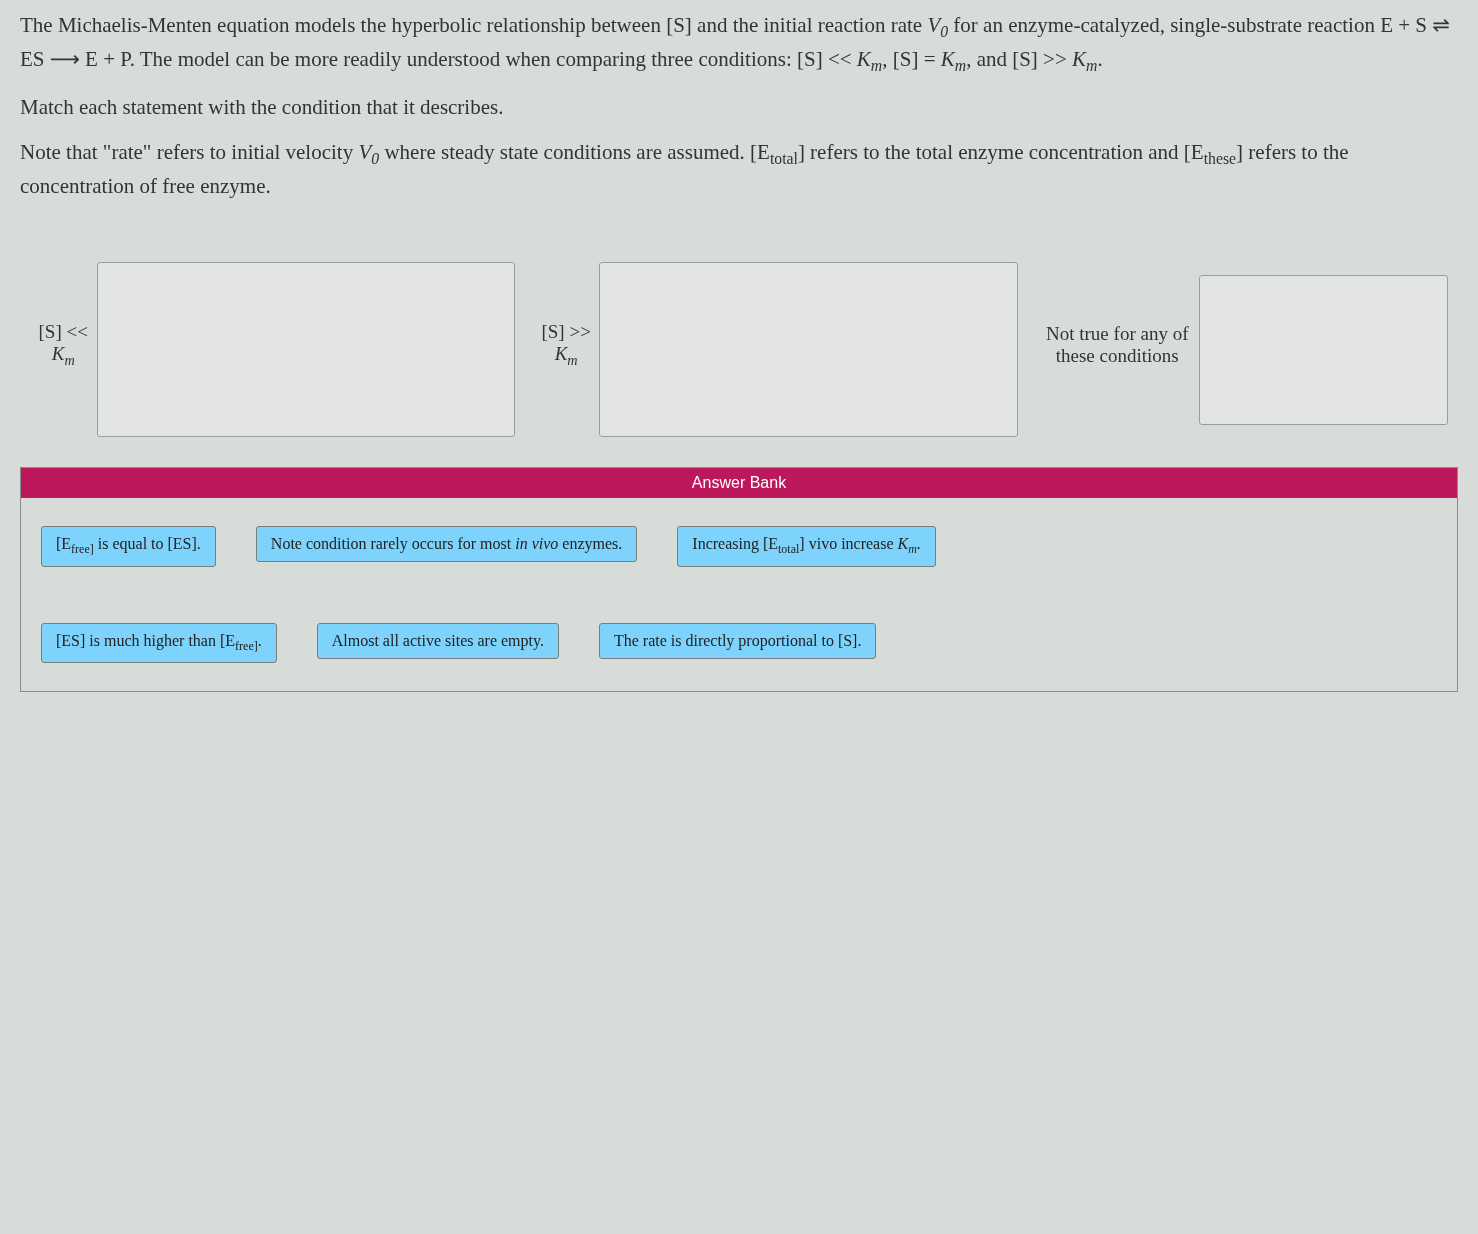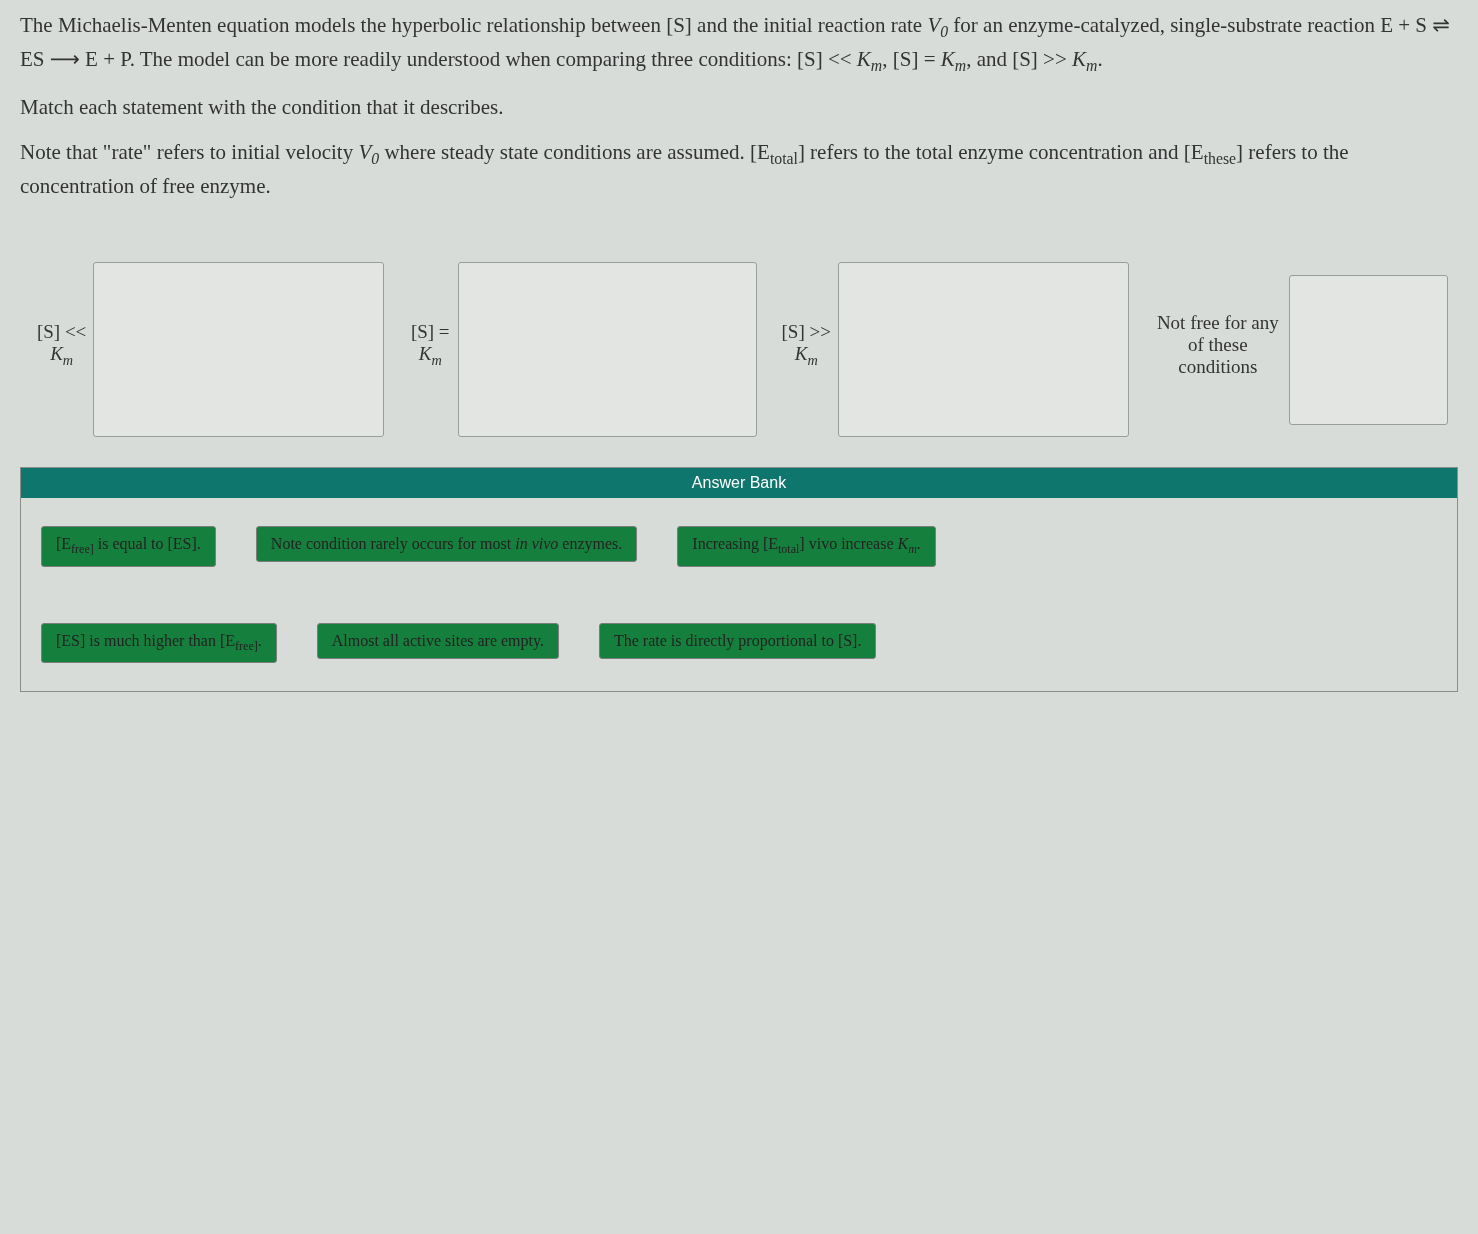--- a/index.html
+++ b/index.html
@@ -49,36 +49,36 @@
       background: #e2e5e2;
       border: 1px solid #9a9d9a;
       border-radius: 3px;
     }
     .drop-zone.narrow { height: 150px; }
     .answer-bank-container {
       border: 1px solid #8a8d8a;
       margin-top: 20px;
     }
     .answer-bank-header {
-      background: #0f766e;
+      background: #be185d;
       color: #fff;
       text-align: center;
       padding: 6px 0;
       font-size: 16px;
       font-family: Arial, sans-serif;
     }
     .answer-bank-body {
       padding: 28px 20px;
       display: flex;
       flex-wrap: wrap;
       gap: 28px 40px;
       align-items: flex-start;
     }
     .answer-tile {
-      background: #15803d;
+      background: #7dd3fc;
       border: 1px solid #7a7d7a;
       border-radius: 3px;
       padding: 8px 14px;
       font-size: 16px;
       color: #222;
       cursor: grab;
       white-space: nowrap;
       font-family: Georgia, serif;
     }
     .row-break { flex-basis: 100%; height: 0; }
@@ -98,32 +98,26 @@
 
 <div class="drop-zones">
   <div class="drop-zone-col">
     <div class="drop-zone-label">
       <span><span>[S] &lt;&lt; </span><span class="km"><span>K</span><sub>m</sub></span></span>
     </div>
     <div class="drop-zone"></div>
   </div>
   <div class="drop-zone-col">
     <div class="drop-zone-label">
-      <span><span>[S] = </span><span class="km"><span>K</span><sub>m</sub></span></span>
-    </div>
-    <div class="drop-zone"></div>
-  </div>
-  <div class="drop-zone-col">
-    <div class="drop-zone-label">
       <span><span>[S] &gt;&gt; </span><span class="km"><span>K</span><sub>m</sub></span></span>
     </div>
     <div class="drop-zone"></div>
   </div>
   <div class="drop-zone-col narrow">
-    <div class="drop-zone-label">Not free for any of these conditions</div>
+    <div class="drop-zone-label">Not true for any of these conditions</div>
     <div class="drop-zone narrow"></div>
   </div>
 </div>
 
 <div class="answer-bank-container">
   <div class="answer-bank-header">Answer Bank</div>
   <div class="answer-bank-body">
     <div class="answer-tile">
       <span>[E</span><sub>free]</sub><span> is equal to [ES].</span>
     </div>

